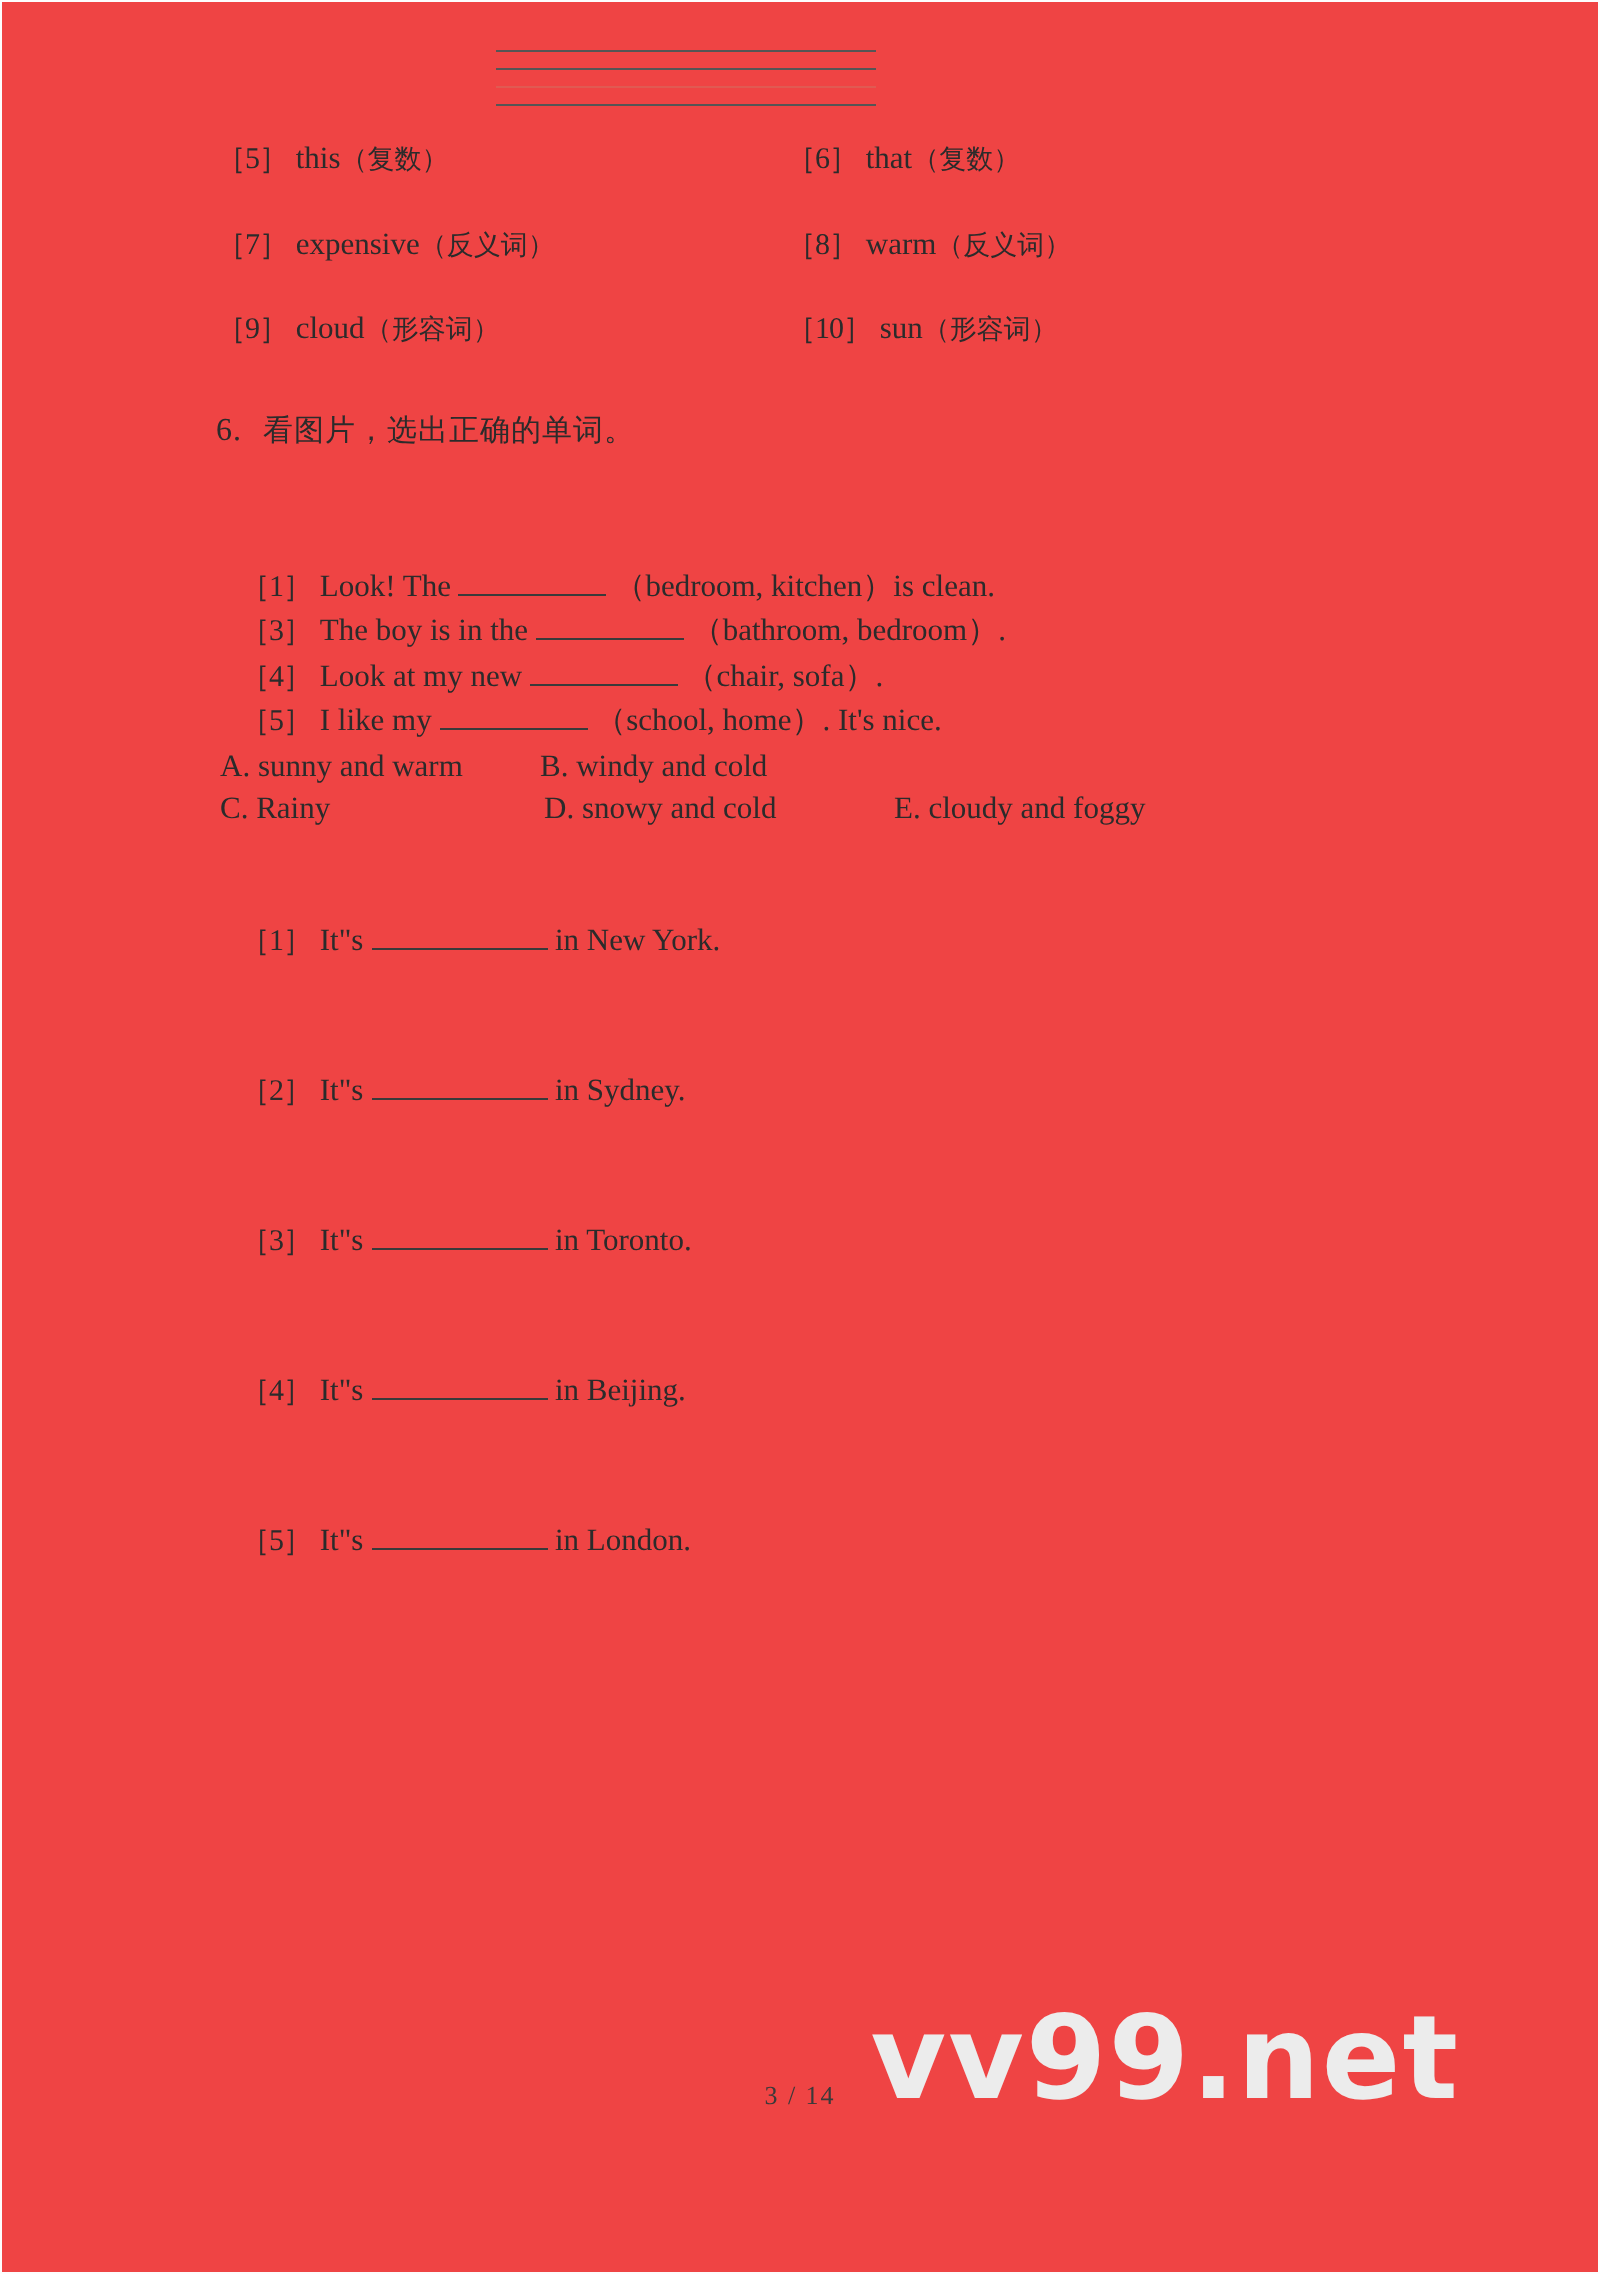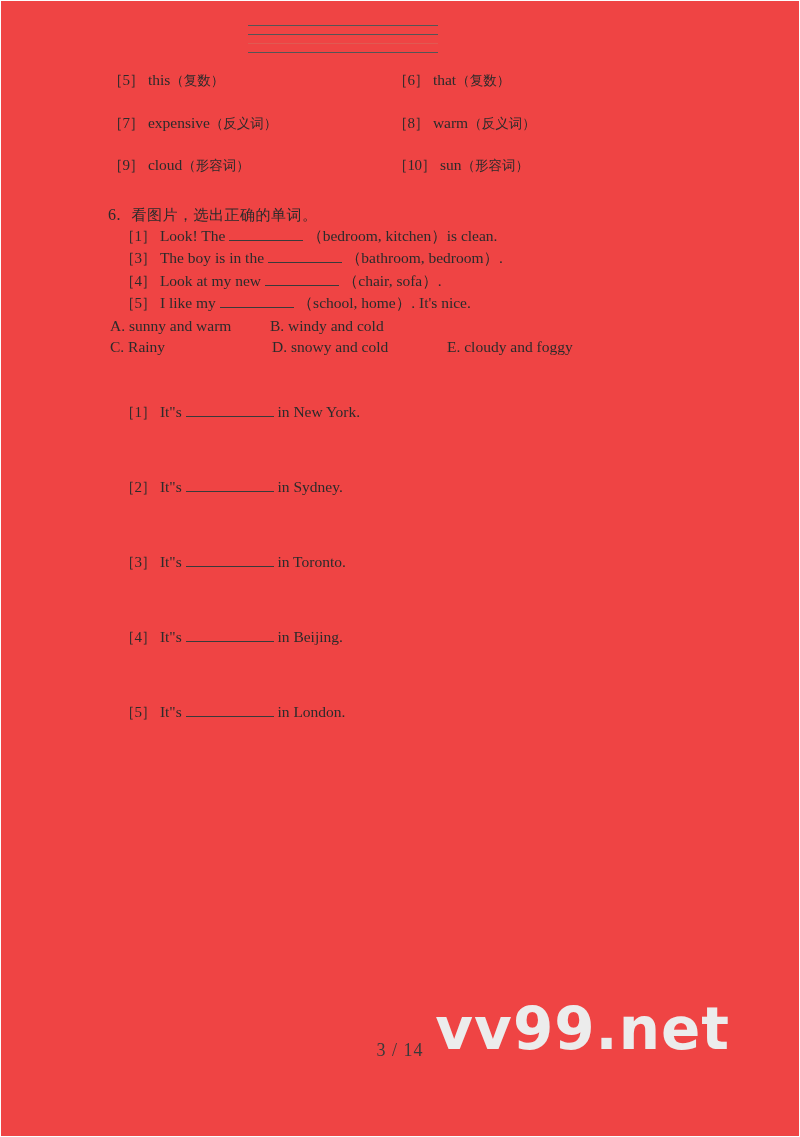--- a/index.html
+++ b/index.html
@@ -86,20 +86,21 @@
     margin: 30px 0 0 0;
     letter-spacing: 0.5px;
   }
   .heading .numlat {
     font-family: "Liberation Serif", serif;
     font-size: 16px;
   }
 
   
   .qlist {
+    margin-top: 58px;
     padding-left: 12px;
   }
   .qlist .q {
     font-size: 15.5px;
     line-height: 21.5px;
     white-space: nowrap;
   }
   .blank {
     display: inline-block;
     border-bottom: 1px solid #3a3a3a;
@@ -131,21 +132,21 @@
   }
   .itlist .it:last-child { margin-bottom: 0; }
 
   
   .pagenum {
     position: absolute;
     top: 1040px;
     left: 0;
     width: 800px;
     text-align: center;
-    font-size: 18px;
+    font-size: 13px;
     color: #3a3a3a;
     letter-spacing: 1px;
   }
 
   
   .watermark {
     position: absolute;
     right: 70px;
     top: 995px;
     font-family: "DejaVu Sans", sans-serif;

